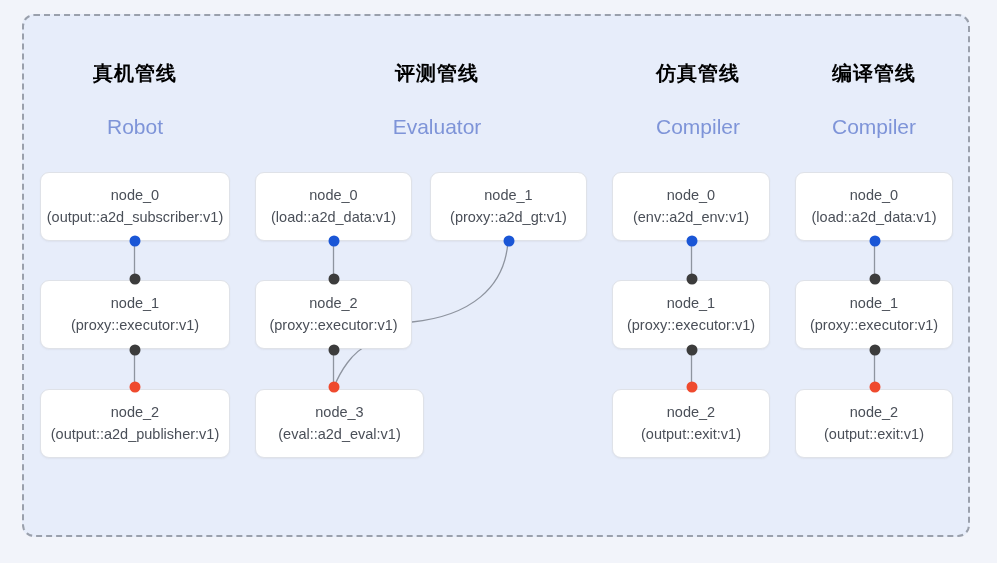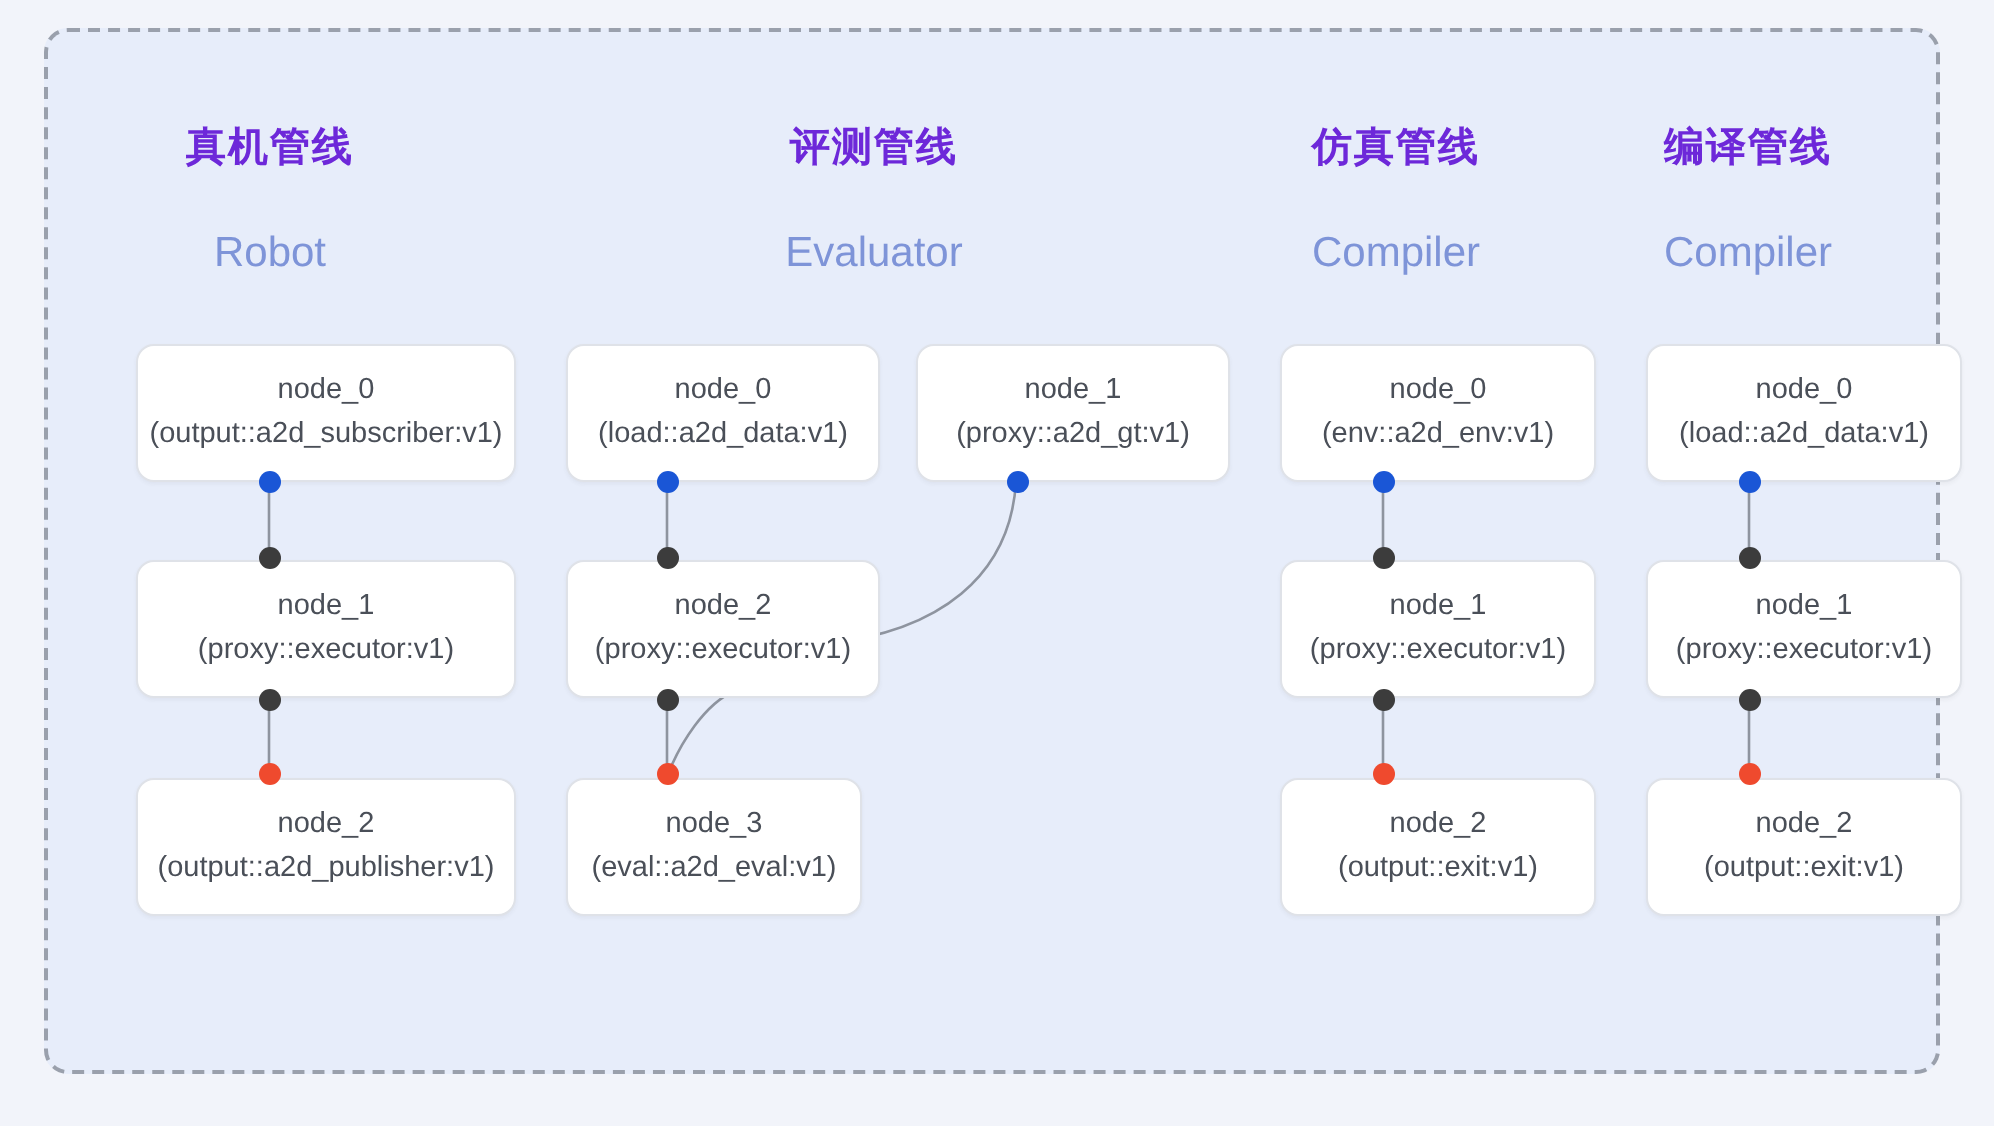--- a/index.html
+++ b/index.html
@@ -37,21 +37,21 @@
 
   
   .col-head {
     position: absolute;
     text-align: center;
     pointer-events: none;
   }
   .col-title-cn {
     font-size: 20px;
     font-weight: bold;
-    color: #6d28d9;
+    color: #000000;
     letter-spacing: 1px;
     white-space: nowrap;
   }
   .col-title-en {
     font-size: 21px;
     font-weight: normal;
     color: #7e94d8;
     white-space: nowrap;
     margin-top: 28px;
   }
@@ -61,21 +61,20 @@
     position: absolute;
     box-sizing: border-box;
     background: #ffffff;
     border: 1px solid #dfe2e8;
     border-radius: 9px;
     display: flex;
     flex-direction: column;
     align-items: center;
     justify-content: center;
     box-shadow: 0 1px 2px rgba(60,64,67,0.06);
-    margin-left: 28px;
   }
   .node-name {
     font-size: 14.5px;
     color: #4a4f58;
     line-height: 1.45;
     white-space: nowrap;
   }
   .node-type {
     font-size: 14.5px;
     color: #4a4f58;
@@ -176,21 +175,21 @@
   </div>
   <div class="port blue" style="left:508.5px; top:241px;"></div>
 
   <div class="node" style="left:255px; top:280px; width:157px; height:69px;">
     <div class="node-name">node_2</div>
     <div class="node-type">(proxy::executor:v1)</div>
   </div>
   <div class="port black" style="left:333.5px; top:279px;"></div>
   <div class="port black" style="left:333.5px; top:350px;"></div>
 
-  <div class="node" style="left:255px; top:389px; width:148px; height:69px;">
+  <div class="node" style="left:255px; top:389px; width:169px; height:69px;">
     <div class="node-name">node_3</div>
     <div class="node-type">(eval::a2d_eval:v1)</div>
   </div>
   <div class="port red" style="left:333.5px; top:387px;"></div>
 
   <div class="col-head" style="left:619px; top:60px; width:158px;">
     <div class="col-title-cn">仿真管线</div>
     <div class="col-title-en">Compiler</div>
   </div>
 

